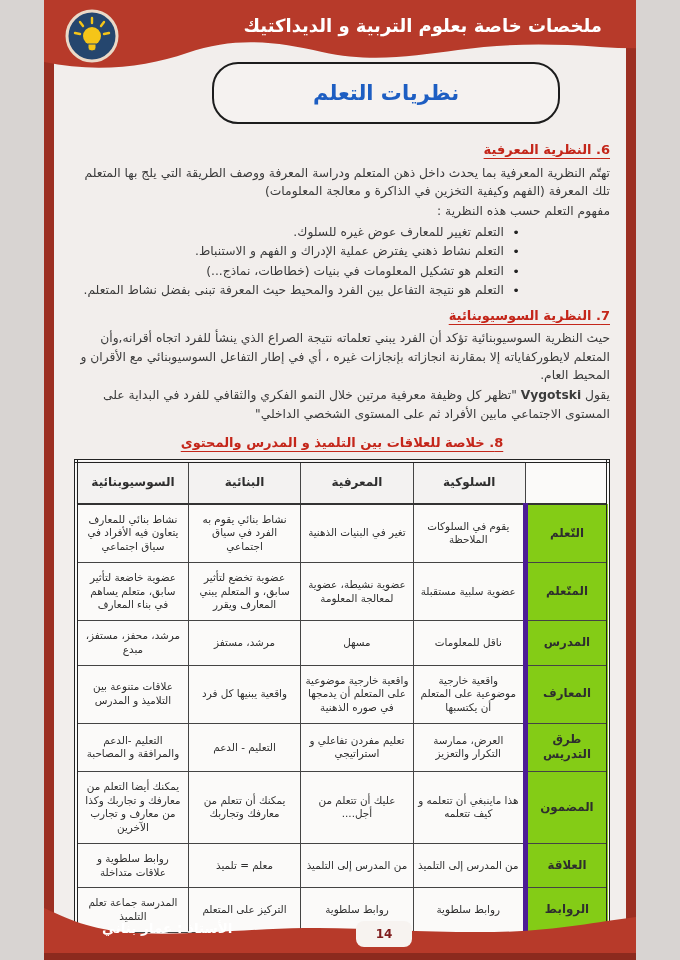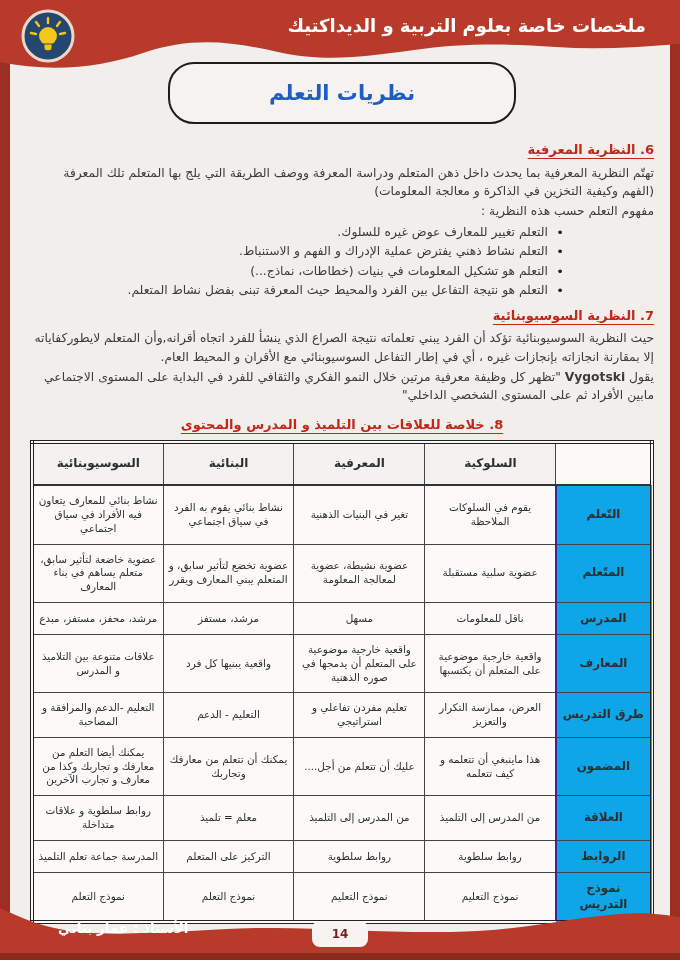--- a/index.html
+++ b/index.html
@@ -1,17 +1,17 @@
 <!DOCTYPE html>
 <html lang="ar"><head>
 <meta charset="utf-8">
 <style>
   html,body{margin:0;padding:0;}
   body{font-family:"DejaVu Sans",sans-serif;background:#d8d4d2;}
-  .page{position:relative;width:680px;height:960px;margin:0 auto;background:#f2eeec;overflow:hidden;}
+  .page{position:relative;width:592px;height:960px;margin:0 auto;background:#f2eeec;overflow:hidden;}
 
   
   .stripe{position:absolute;top:0;bottom:0;width:10px;background:#9c2f22;z-index:1;}
   .stripe.left{left:0;}
   .stripe.right{right:0;}
 
   
   .header-band{position:absolute;top:0;left:0;width:680px;height:100px;z-index:2;}
   .header-title{position:absolute;top:15px;right:34px;z-index:3;color:#ffffff;
     font-size:18px;font-weight:bold;direction:rtl;letter-spacing:0;}
@@ -37,22 +37,22 @@
 
   
   table.relations{width:100%;border-collapse:collapse;border:4px double #222;
     margin-top:6px;background:#fbfaf9;font-size:10.4px;line-height:1.32;color:#2e2e2e;
     table-layout:fixed;}
   table.relations th,table.relations td{border:1px solid #444;text-align:center;
     vertical-align:middle;padding:8px 4px;}
   table.relations thead th{font-size:12px;font-weight:bold;background:#f3f2f1;
     border-bottom:2px solid #333;height:24px;}
   table.relations thead th.corner{background:#fbfaf9;}
-  table.relations tbody th{background:#0ea5e9;font-size:11.8px;font-weight:bold;
-    border-left:2px solid #4c1d95;}
+  table.relations tbody th{background:#84cc16;font-size:11.8px;font-weight:bold;
+    border-left:5px solid #4c1d95;}
   col.c-label{width:15.5%;}
   col.c-data{width:21.1%;}
 
   
   .footer-band{position:absolute;bottom:0;left:0;width:680px;height:58px;z-index:5;}
   .footer-strip{position:absolute;bottom:0;left:0;width:680px;height:7px;background:#8c2a1e;z-index:7;}
   .page-badge{position:absolute;bottom:13px;left:312px;width:56px;height:26px;z-index:6;
     background:#f7f3f0;border-radius:8px;display:flex;align-items:center;justify-content:center;
     color:#7f1d1d;font-size:12px;font-weight:bold;}
   .footer-author{position:absolute;bottom:24px;left:58px;z-index:6;color:#ffffff;

